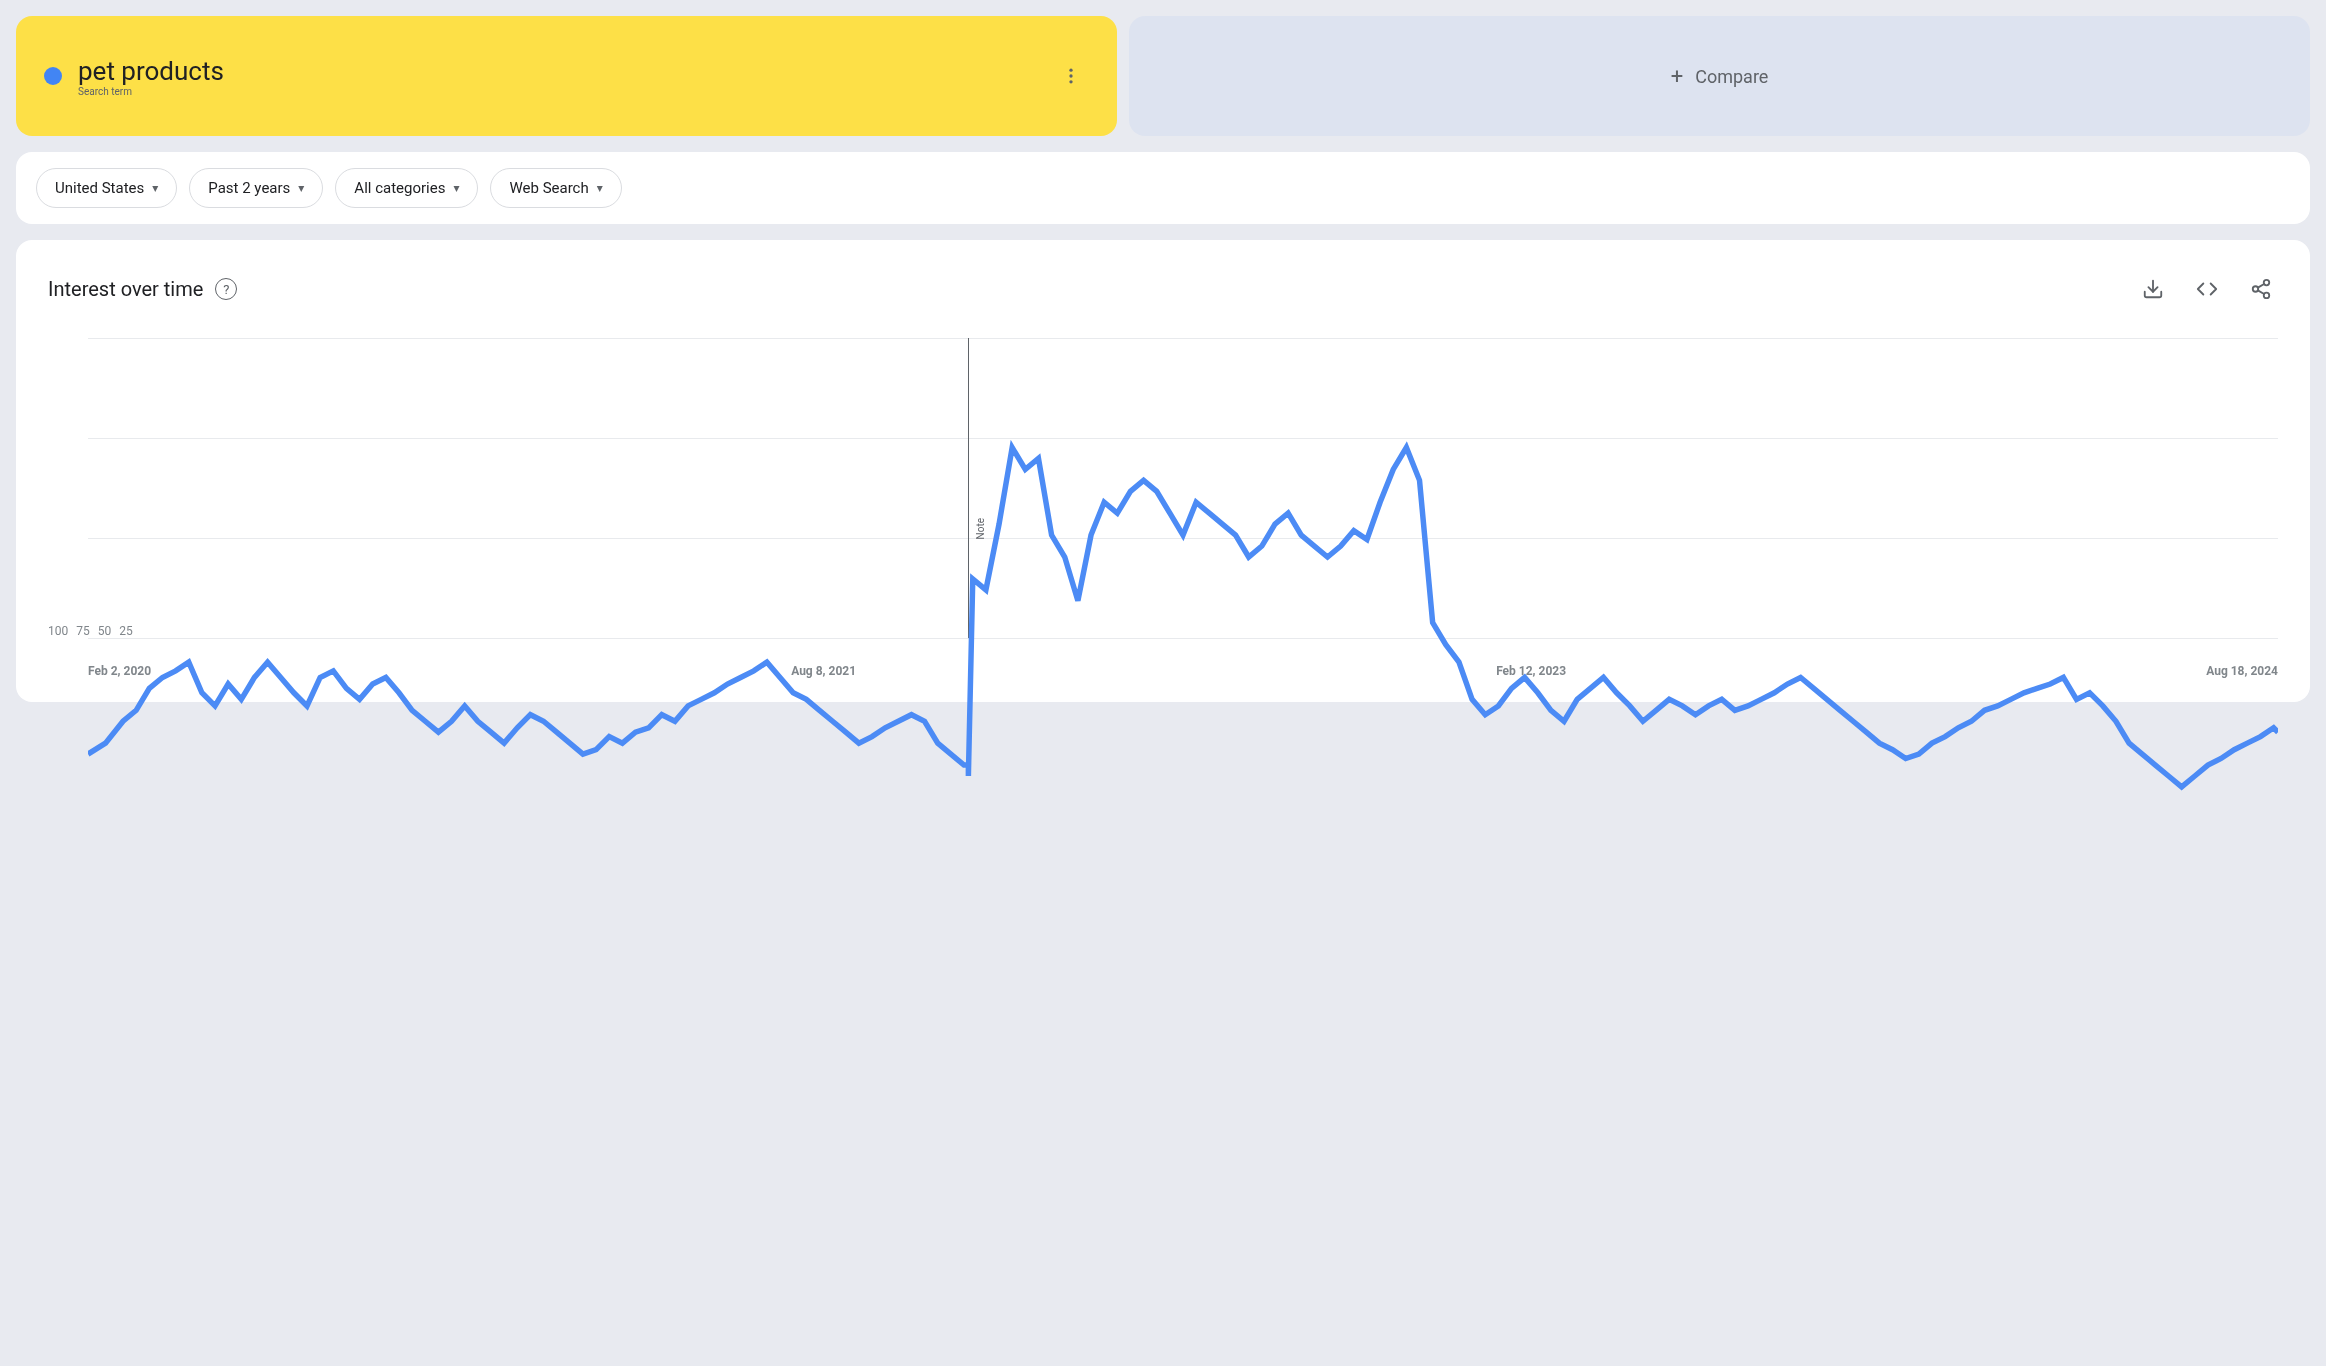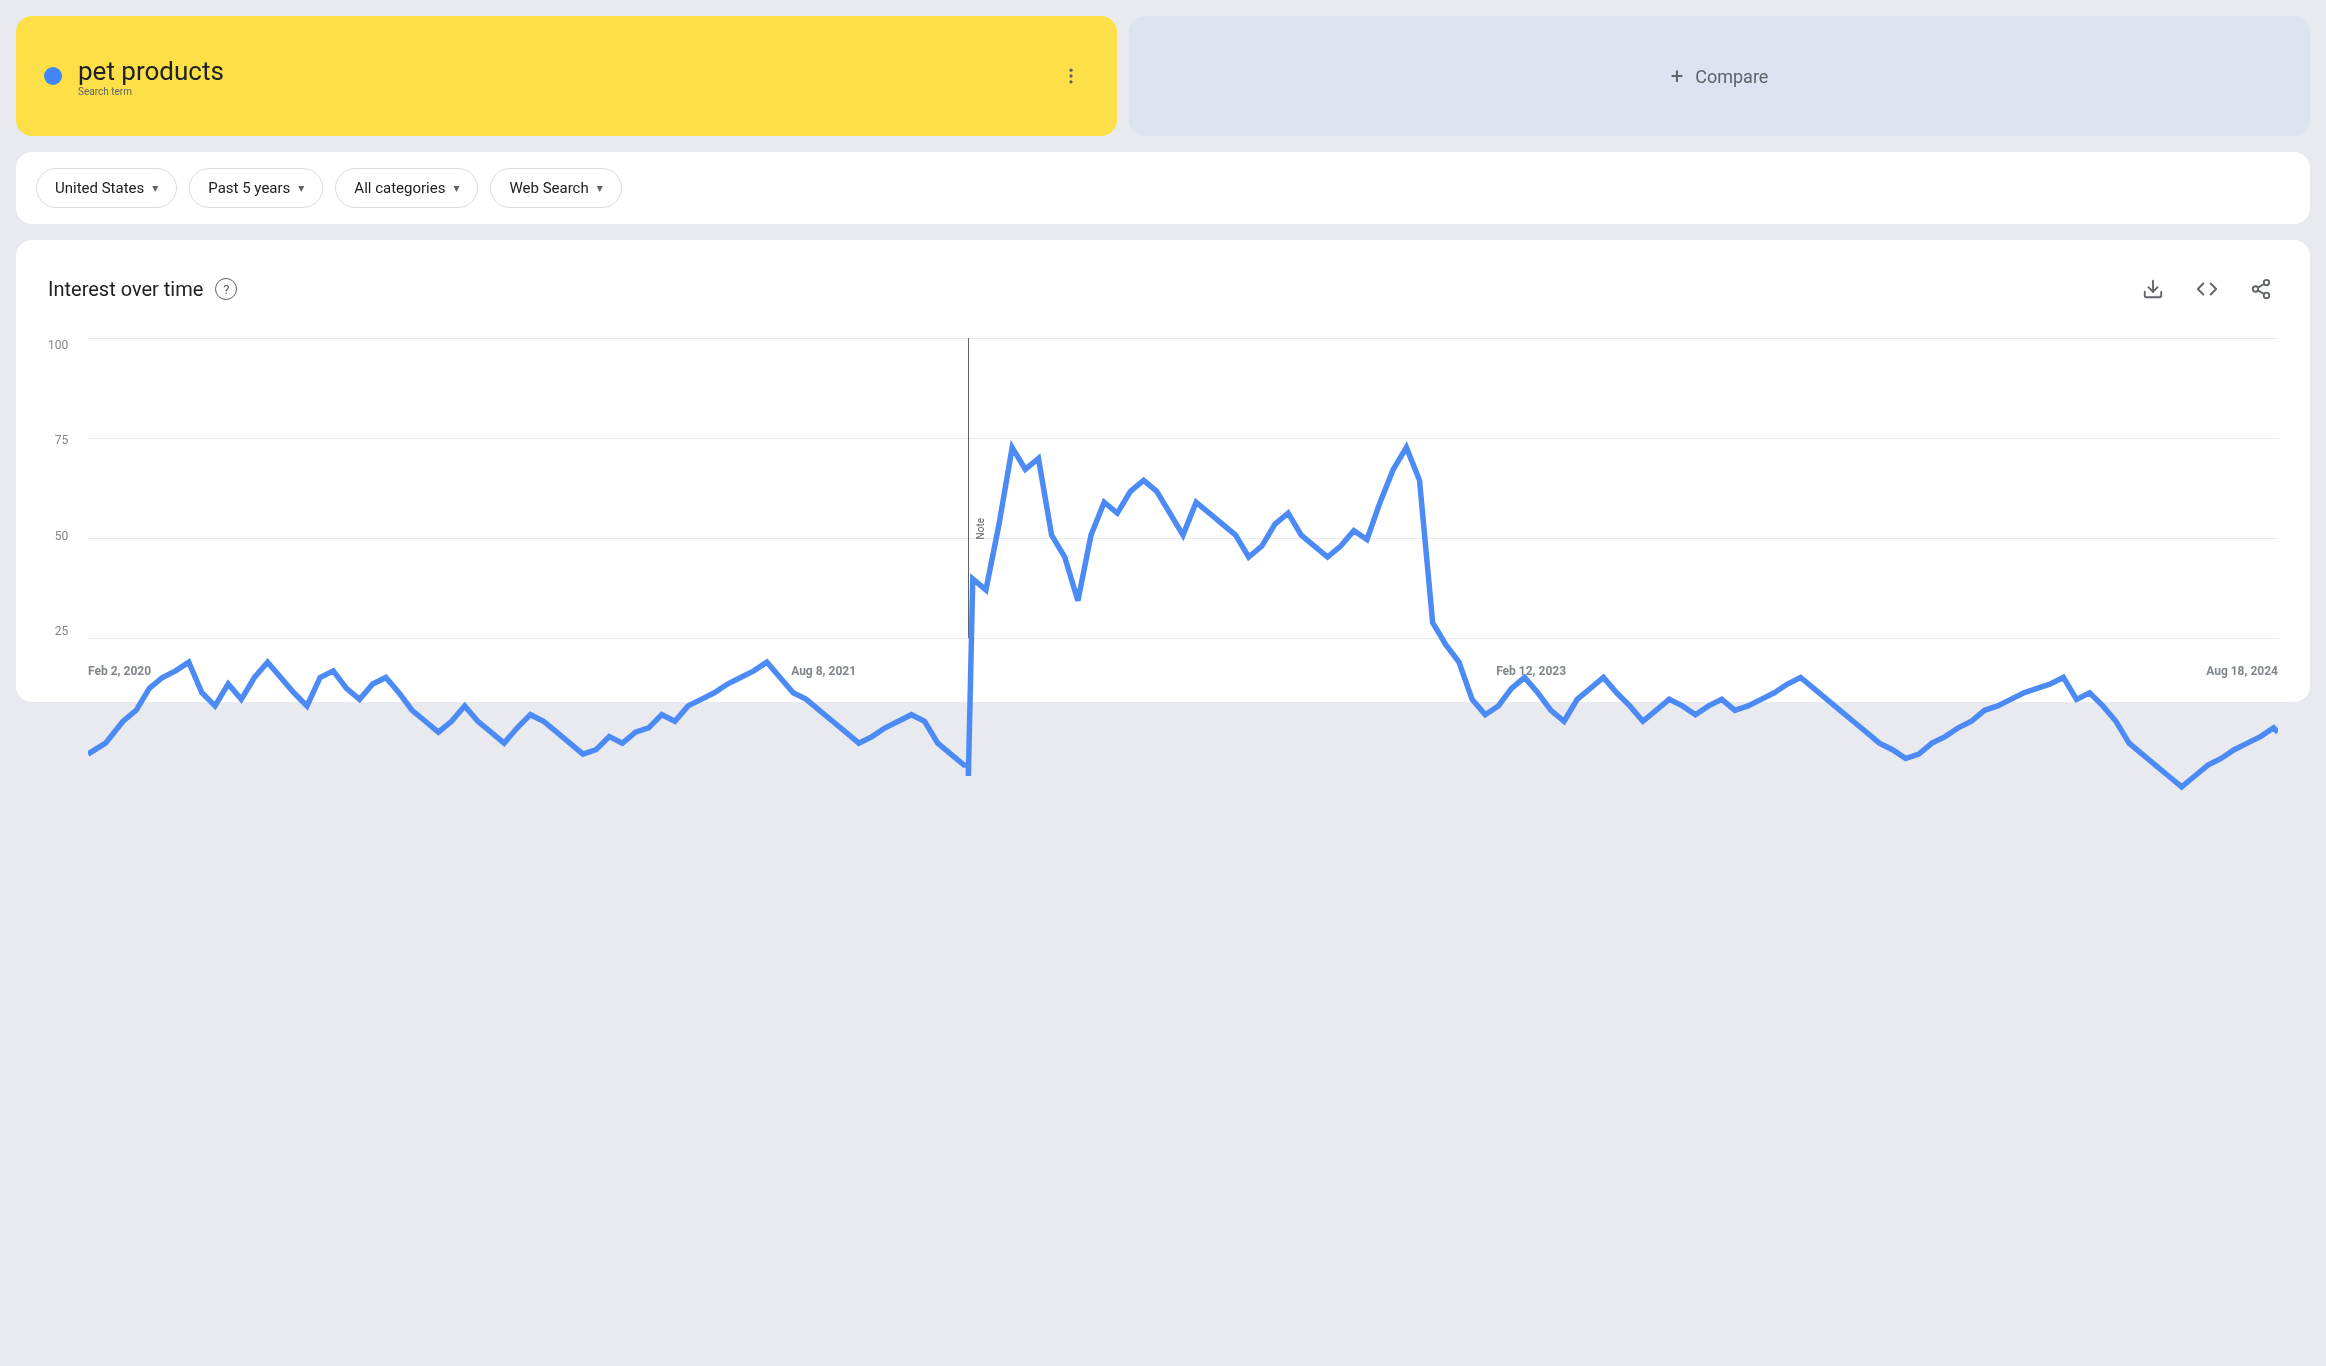--- a/index.html
+++ b/index.html
@@ -186,21 +186,21 @@
       height: 340px;
       margin-left: 40px;
     }
 
     .y-axis {
       position: absolute;
       left: -40px;
       top: 0;
       bottom: 40px;
       display: flex;
-      flex-direction: column;
+      flex-direction: row;
       justify-content: space-between;
       align-items: flex-end;
     }
 
     .y-label {
       font-size: 12px;
       color: #80868b;
       padding-right: 8px;
     }
 
@@ -291,21 +291,21 @@
     </div>
   </div>
 </div>
 
 <div class="filters-card">
   <button class="filter-btn">
     <span>United States</span>
     <span class="filter-chevron">▾</span>
   </button>
   <button class="filter-btn">
-    <span>Past 5 years</span>
+    <span>Past 2 years</span>
     <span class="filter-chevron">▾</span>
   </button>
   <button class="filter-btn">
     <span>All categories</span>
     <span class="filter-chevron">▾</span>
   </button>
   <button class="filter-btn">
     <span>Web Search</span>
     <span class="filter-chevron">▾</span>
   </button>

